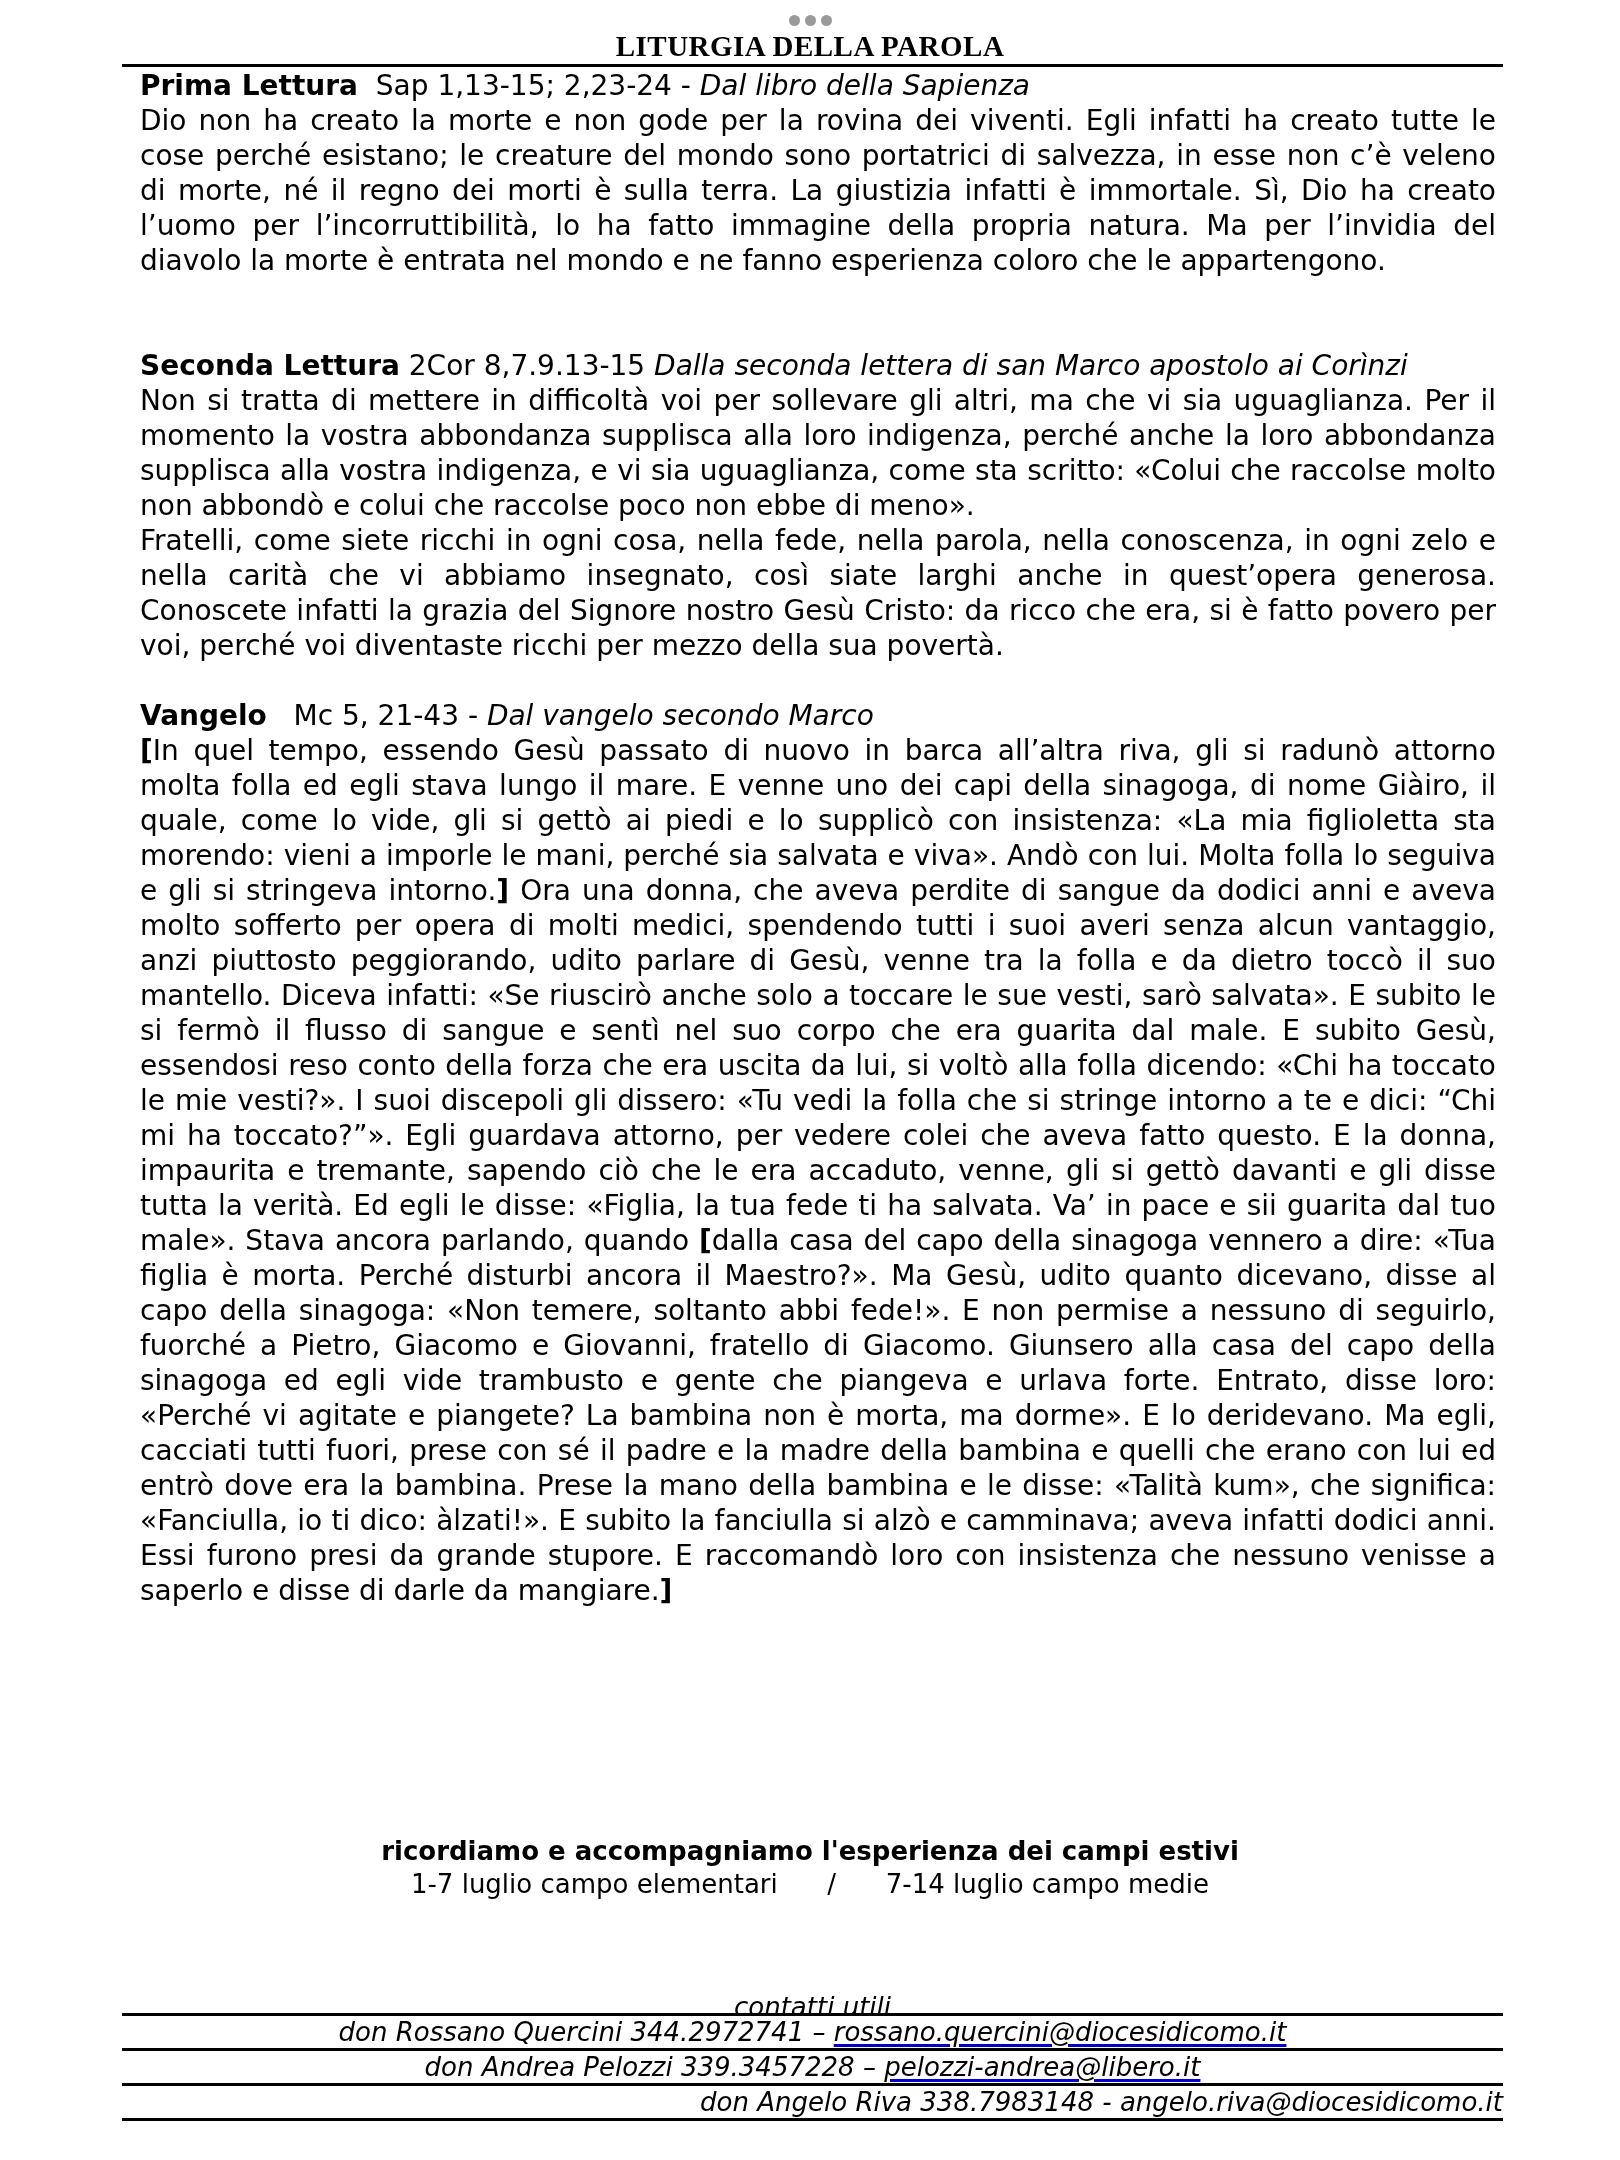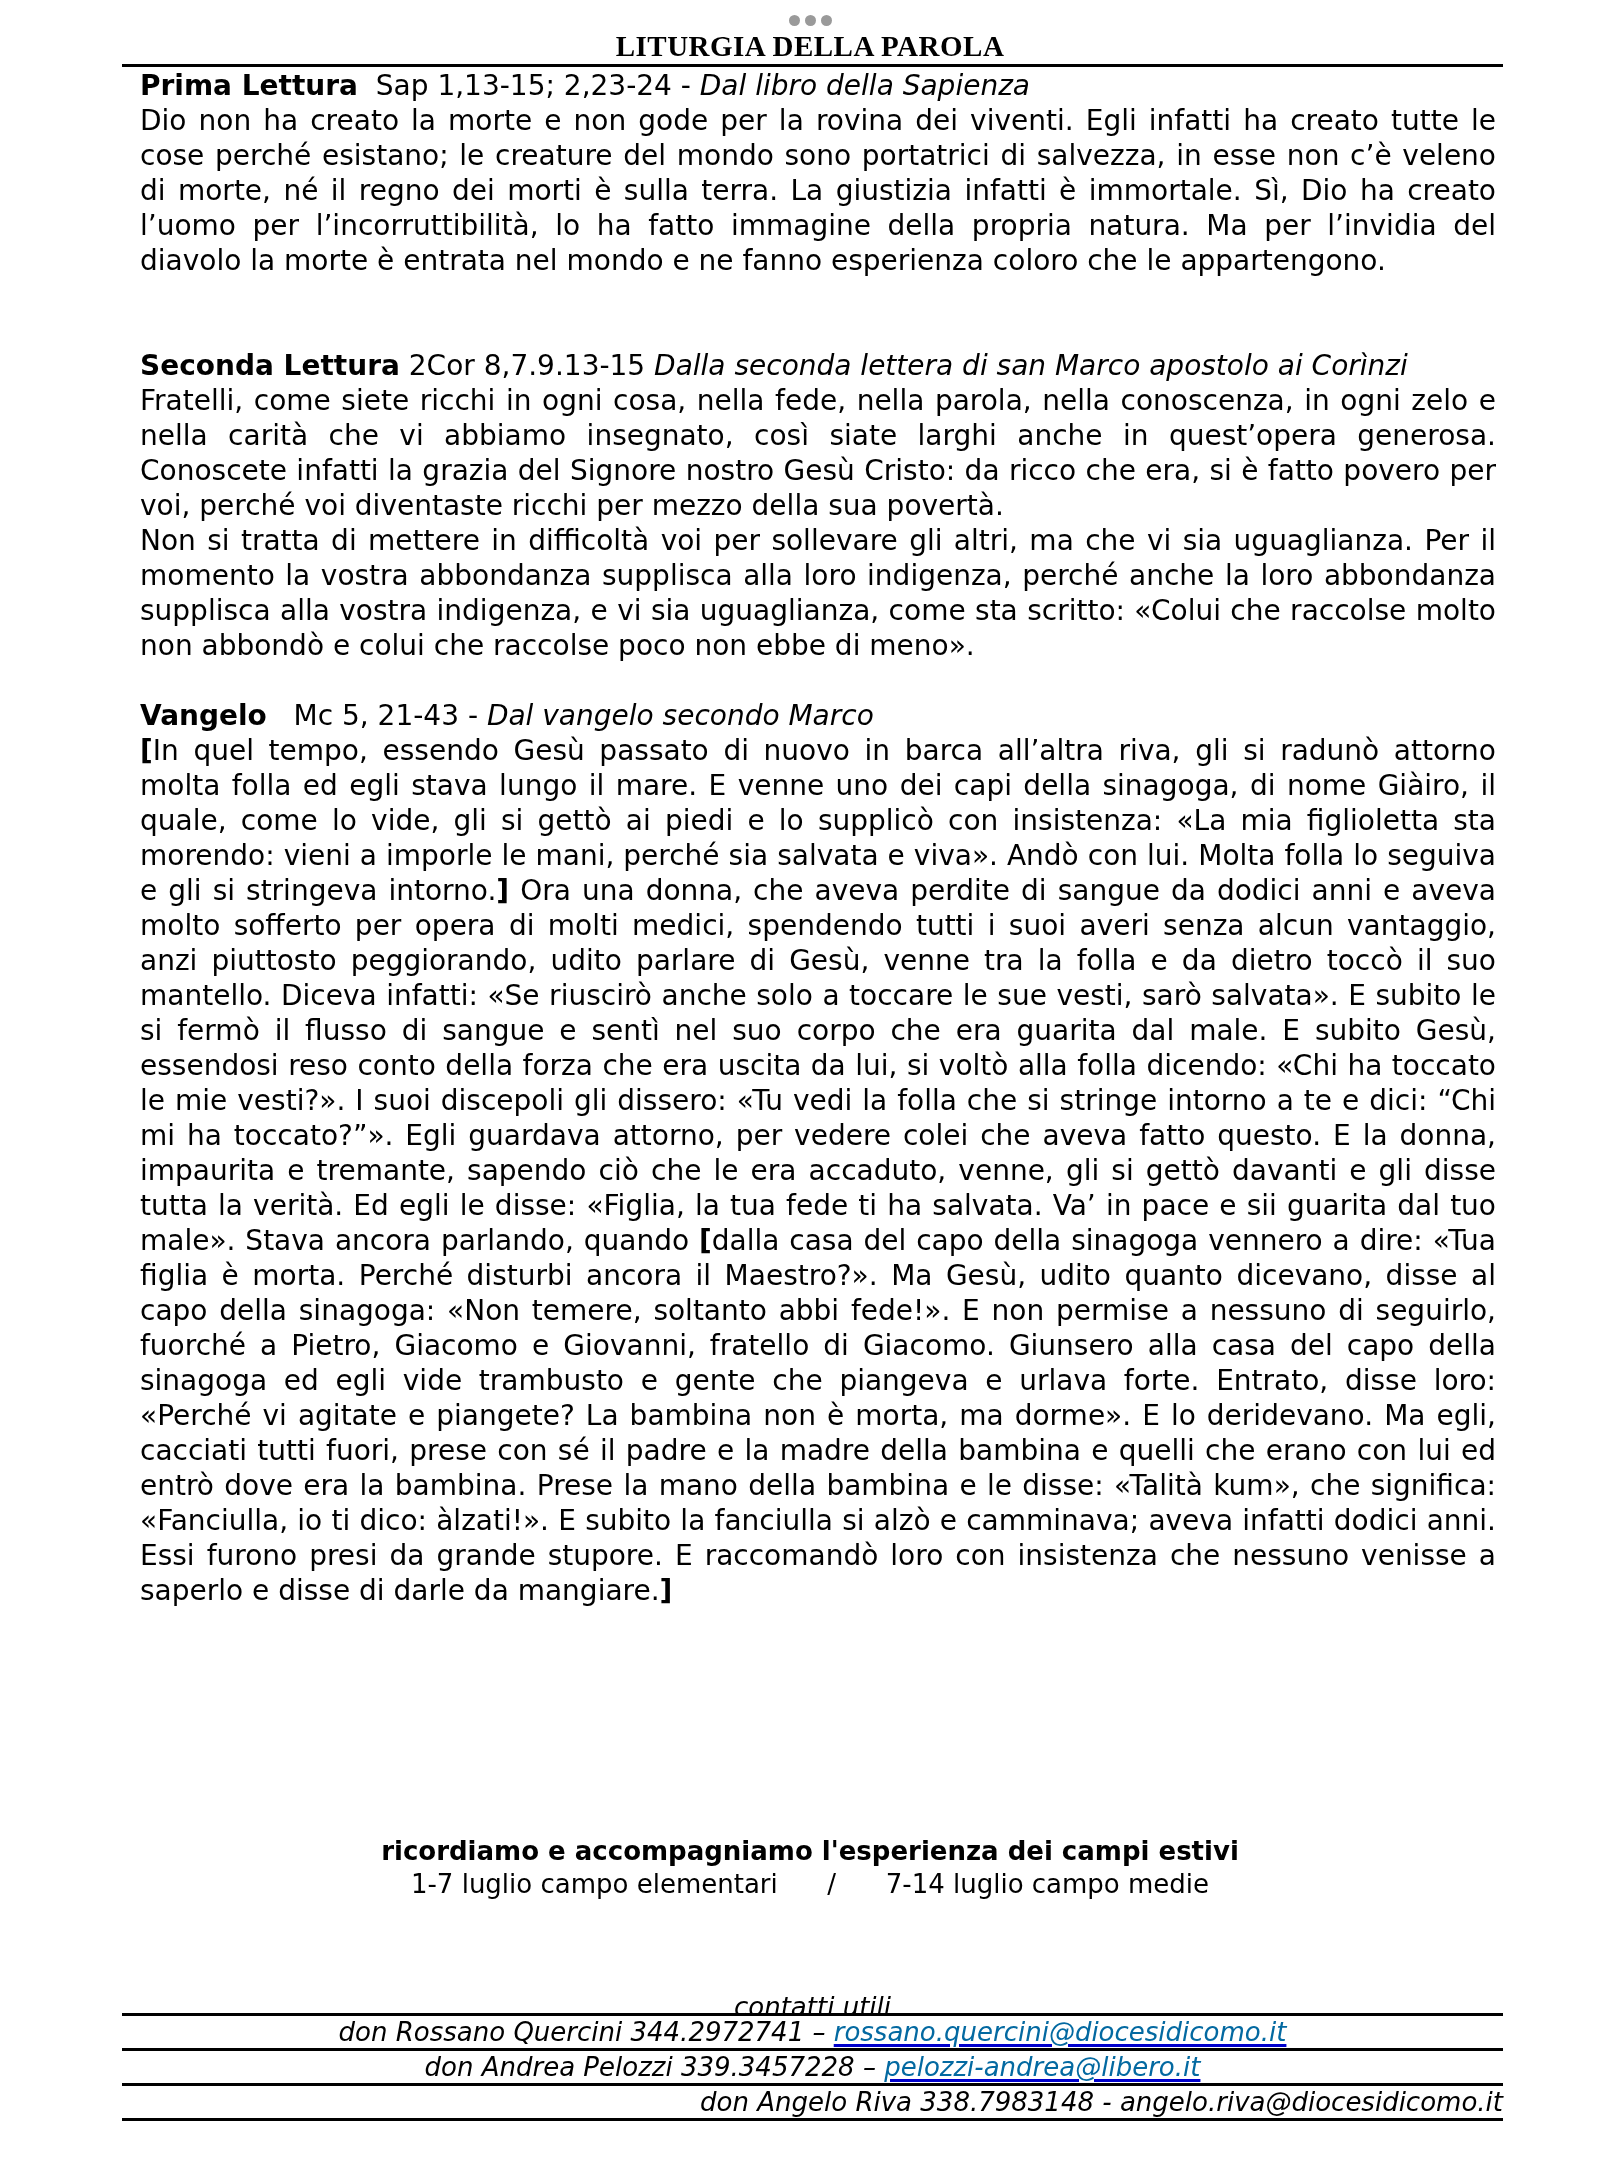--- a/index.html
+++ b/index.html
@@ -21,21 +21,21 @@
   .gap { height: 35px; }
   .bracket { font-weight: bold; }
   .avvisi { position: absolute; top: 1835px; left: 0; width: 1620px; text-align: center;
     font-family: "DejaVu Sans", "Liberation Sans", sans-serif; font-size: 26px; line-height: 33px; }
   .avvisi .bold { font-weight: bold; }
   .contacts { position: absolute; top: 1995px; left: 122px; width: 1381px;
     font-family: "DejaVu Sans", "Liberation Sans", sans-serif; font-style: italic; font-size: 26px; }
   .contacts .cu-title { text-align: center; height: 18px; line-height: 24px; }
   .contact-row { border-top: 3px solid #000; height: 32px; line-height: 33px; text-align: center; }
   .contact-row.last { border-bottom: 3px solid #000; text-align: right; }
-  .email-link { color: #0369a1; text-decoration: underline; text-decoration-color: #0000cc; text-decoration-thickness: 3px; text-underline-offset: 3px; }
+  .email-link { color: #000000; text-decoration: underline; text-decoration-color: #0000cc; text-decoration-thickness: 3px; text-underline-offset: 3px; }
 </style>
 </head>
 <body>
 
 <div class="dots">
   <span class="dot"></span>
   <span class="dot"></span>
   <span class="dot"></span>
 </div>
 <div class="title">LITURGIA DELLA PAROLA</div>
@@ -49,22 +49,22 @@
   </div>
   <p class="para">Dio non ha creato la morte e non gode per la rovina dei viventi. Egli infatti ha creato tutte le cose perché esistano; le creature del mondo sono portatrici di salvezza, in esse non c’è veleno di morte, né il regno dei morti è sulla terra. La giustizia infatti è immortale. Sì, Dio ha creato l’uomo per l’incorruttibilità, lo ha fatto immagine della propria natura. Ma per l’invidia del diavolo la morte è entrata nel mondo e ne fanno esperienza coloro che le appartengono.</p>
   <div class="gap"></div>
 
   <div class="gap"></div>
 
   <div class="heading">
     <span class="h-label">Seconda Lettura</span>
     <span class="h-ref">2Cor 8,7.9.13-15 </span><span class="h-src">Dalla seconda lettera di san Marco apostolo ai Corìnzi</span>
   </div>
+  <p class="para">Non si tratta di mettere in difficoltà voi per sollevare gli altri, ma che vi sia uguaglianza. Per il momento la vostra abbondanza supplisca alla loro indigenza, perché anche la loro abbondanza supplisca alla vostra indigenza, e vi sia uguaglianza, come sta scritto: «Colui che raccolse molto non abbondò e colui che raccolse poco non ebbe di meno».</p>
   <p class="para">Fratelli, come siete ricchi in ogni cosa, nella fede, nella parola, nella conoscenza, in ogni zelo e nella carità che vi abbiamo insegnato, così siate larghi anche in quest’opera generosa. Conoscete infatti la grazia del Signore nostro Gesù Cristo: da ricco che era, si è fatto povero per voi, perché voi diventaste ricchi per mezzo della sua povertà.</p>
-  <p class="para">Non si tratta di mettere in difficoltà voi per sollevare gli altri, ma che vi sia uguaglianza. Per il momento la vostra abbondanza supplisca alla loro indigenza, perché anche la loro abbondanza supplisca alla vostra indigenza, e vi sia uguaglianza, come sta scritto: «Colui che raccolse molto non abbondò e colui che raccolse poco non ebbe di meno».</p>
   <div class="gap"></div>
 
   <div class="heading">
     <span class="h-label">Vangelo</span>&nbsp;&nbsp;
     <span class="h-ref">Mc 5, 21-43 - </span><span class="h-src">Dal vangelo secondo Marco</span>
   </div>
   <p class="para"><span class="bracket">[</span><span>In quel tempo, essendo Gesù passato di nuovo in barca all’altra riva, gli si radunò attorno molta folla ed egli stava lungo il mare. E venne uno dei capi della sinagoga, di nome Giàiro, il quale, come lo vide, gli si gettò ai piedi e lo supplicò con insistenza: «La mia figlioletta sta morendo: vieni a imporle le mani, perché sia salvata e viva». Andò con lui. Molta folla lo seguiva e gli si stringeva intorno.</span><span class="bracket">]</span><span> Ora una donna, che aveva perdite di sangue da dodici anni e aveva molto sofferto per opera di molti medici, spendendo tutti i suoi averi senza alcun vantaggio, anzi piuttosto peggiorando, udito parlare di Gesù, venne tra la folla e da dietro toccò il suo mantello. Diceva infatti: «Se riuscirò anche solo a toccare le sue vesti, sarò salvata». E subito le si fermò il flusso di sangue e sentì nel suo corpo che era guarita dal male. E subito Gesù, essendosi reso conto della forza che era uscita da lui, si voltò alla folla dicendo: «Chi ha toccato le mie vesti?». I suoi discepoli gli dissero: «Tu vedi la folla che si stringe intorno a te e dici: “Chi mi ha toccato?”». Egli guardava attorno, per vedere colei che aveva fatto questo. E la donna, impaurita e tremante, sapendo ciò che le era accaduto, venne, gli si gettò davanti e gli disse tutta la verità. Ed egli le disse: «Figlia, la tua fede ti ha salvata. Va’ in pace e sii guarita dal tuo male». Stava ancora parlando, quando </span><span class="bracket">[</span><span>dalla casa del capo della sinagoga vennero a dire: «Tua figlia è morta. Perché disturbi ancora il Maestro?». Ma Gesù, udito quanto dicevano, disse al capo della sinagoga: «Non temere, soltanto abbi fede!». E non permise a nessuno di seguirlo, fuorché a Pietro, Giacomo e Giovanni, fratello di Giacomo. Giunsero alla casa del capo della sinagoga ed egli vide trambusto e gente che piangeva e urlava forte. Entrato, disse loro: «Perché vi agitate e piangete? La bambina non è morta, ma dorme». E lo deridevano. Ma egli, cacciati tutti fuori, prese con sé il padre e la madre della bambina e quelli che erano con lui ed entrò dove era la bambina. Prese la mano della bambina e le disse: «Talità kum», che significa: «Fanciulla, io ti dico: àlzati!». E subito la fanciulla si alzò e camminava; aveva infatti dodici anni. Essi furono presi da grande stupore. E raccomandò loro con insistenza che nessuno venisse a saperlo e disse di darle da mangiare.</span><span class="bracket">]</span></p>
 </div>
 
 <div class="avvisi">

